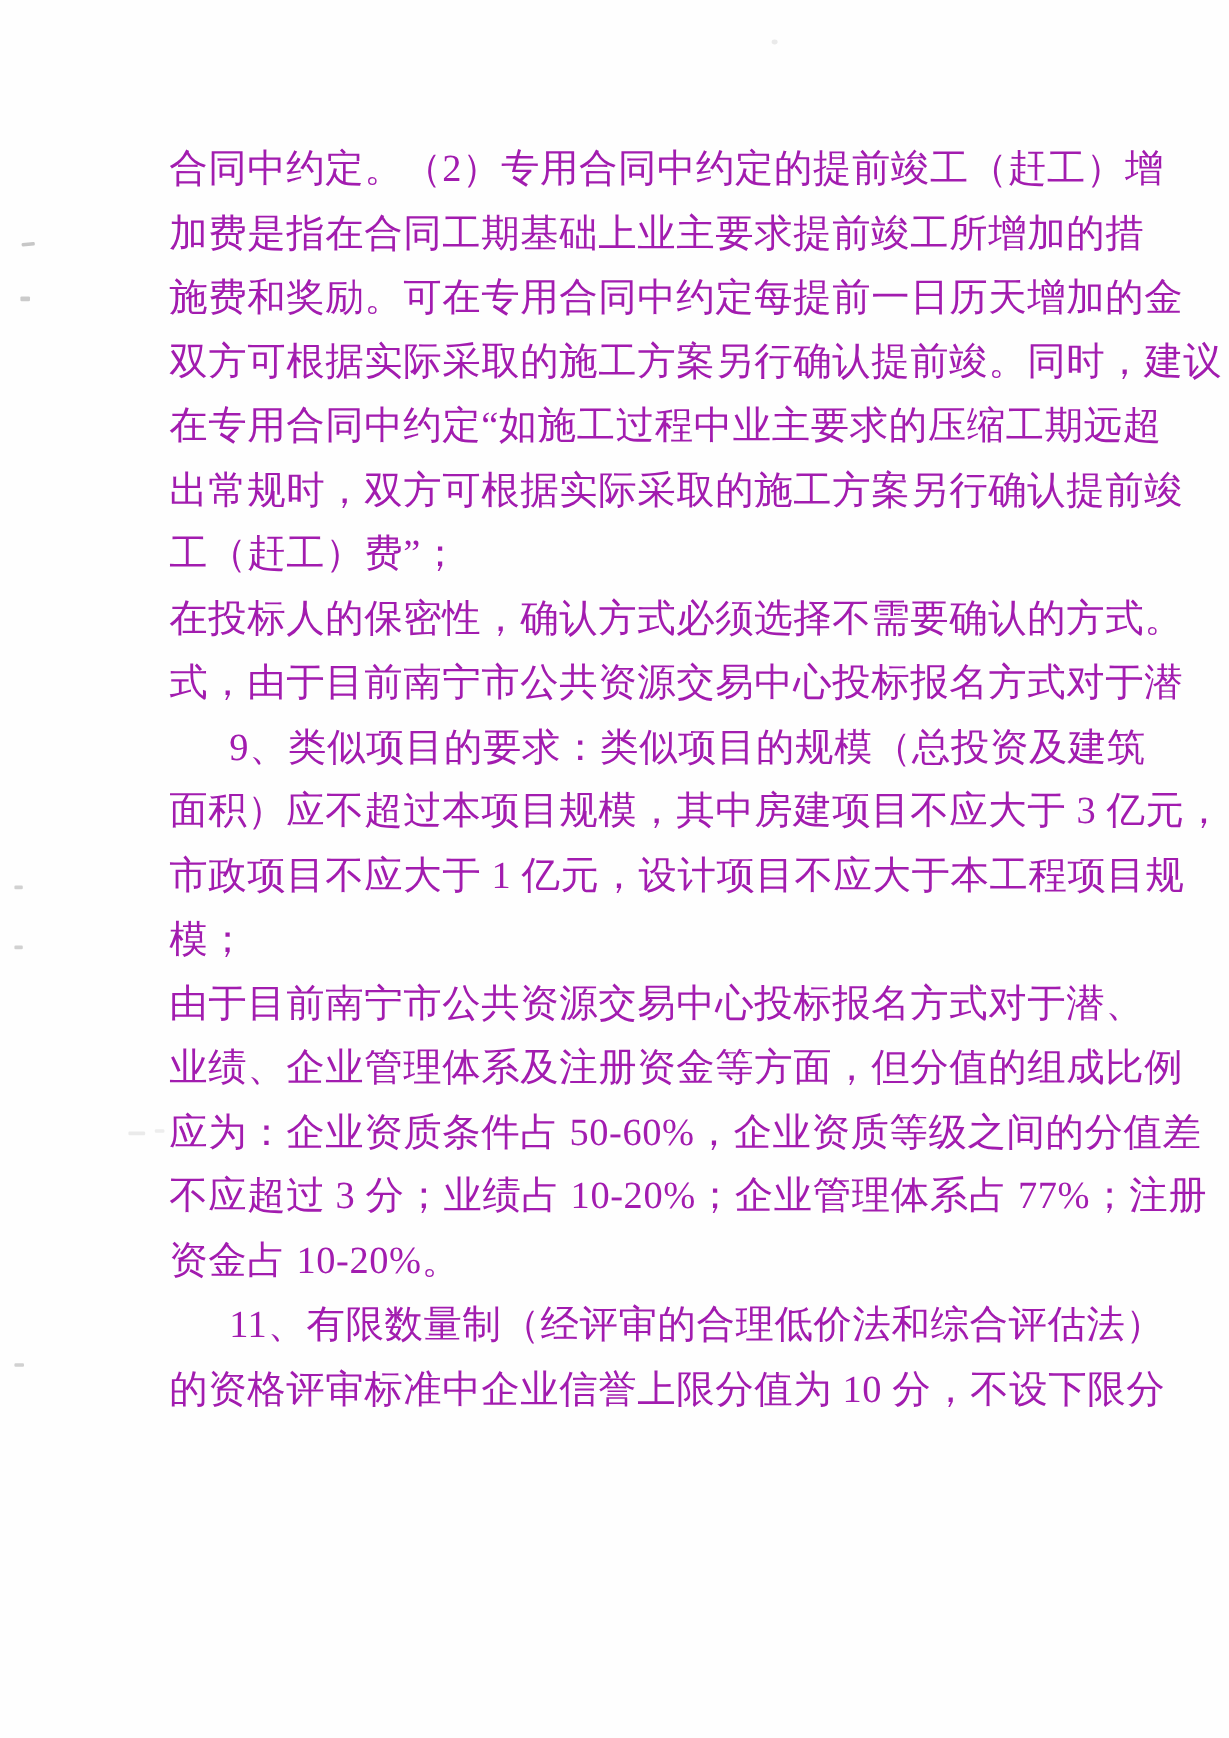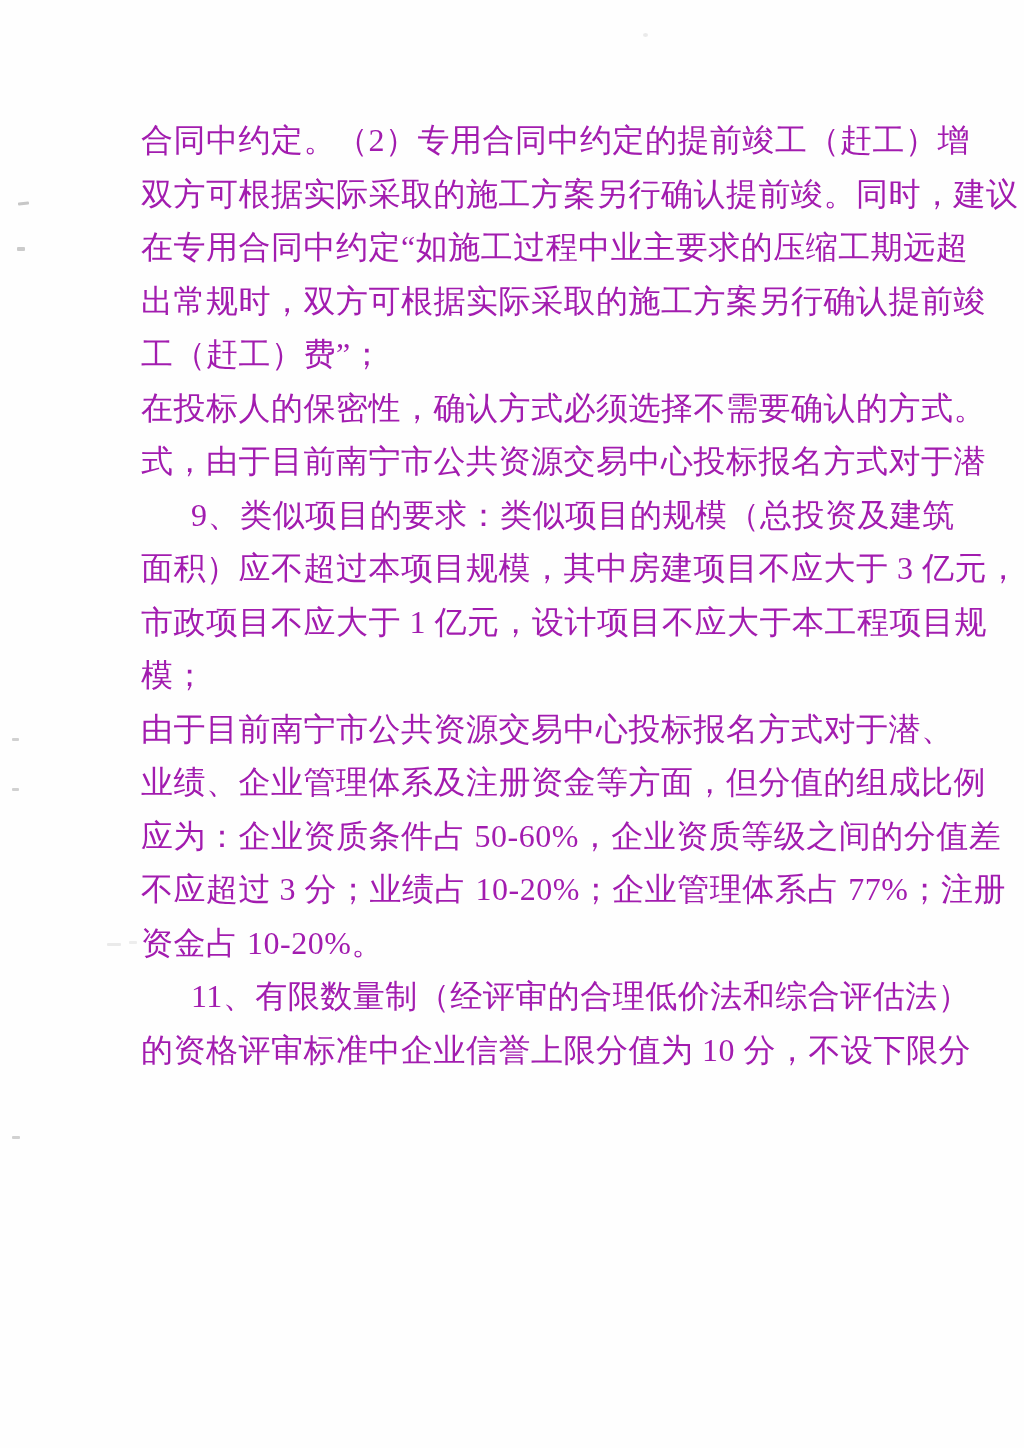--- a/index.html
+++ b/index.html
@@ -71,20 +71,22 @@
   <span class="speck s4"></span>
   <span class="speck s5"></span>
   <span class="speck s6"></span>
   <span class="speck s7"></span>
   <span class="speck s8"></span>
 
   <div class="text-block">
 
     <div class="para">
       <div class="line">合同中约定。（2）专用合同中约定的提前竣工（赶工）增</div>
+      <div class="line">加费是指在合同工期基础上业主要求提前竣工所增加的措</div>
+      <div class="line">施费和奖励。可在专用合同中约定每提前一日历天增加的金</div>
       <div class="line">双方可根据实际采取的施工方案另行确认提前竣。同时，建议</div>
       <div class="line">在专用合同中约定“如施工过程中业主要求的压缩工期远超</div>
       <div class="line">出常规时，双方可根据实际采取的施工方案另行确认提前竣</div>
       <div class="line end">工（赶工）费”；</div>
     </div>
 
     <div class="para">
       <div class="line">在投标人的保密性，确认方式必须选择不需要确认的方式。</div>
       <div class="line">式，由于目前南宁市公共资源交易中心投标报名方式对于潜</div>
     </div>

